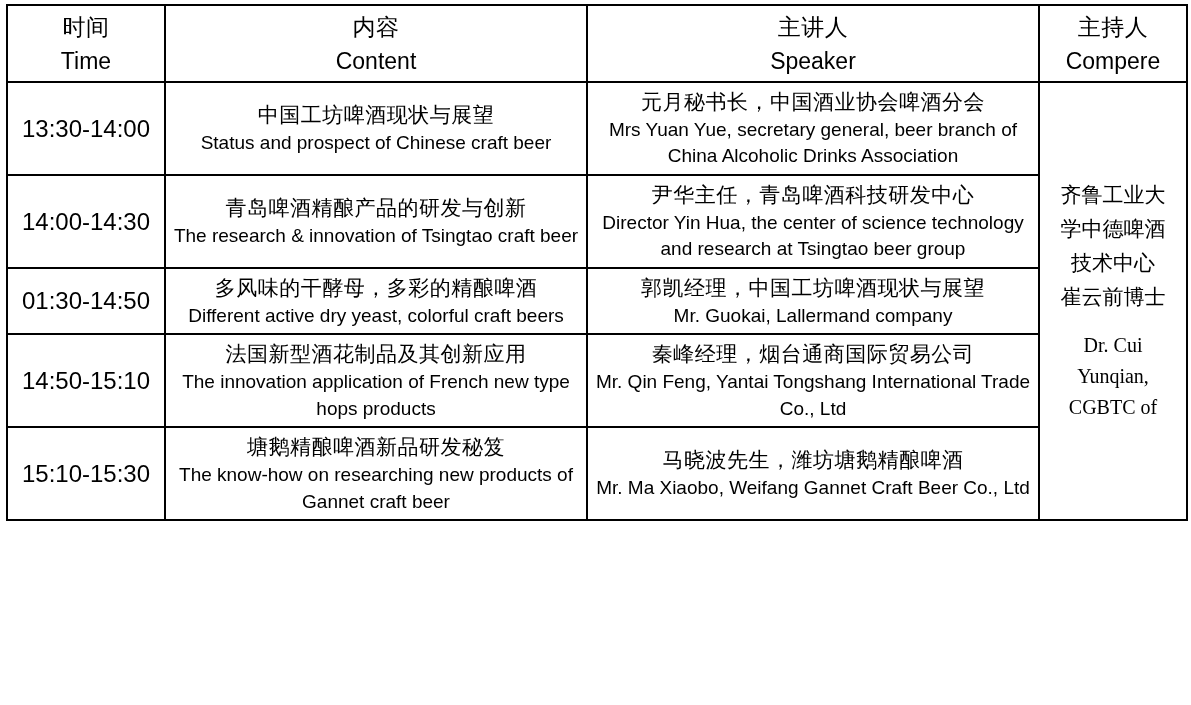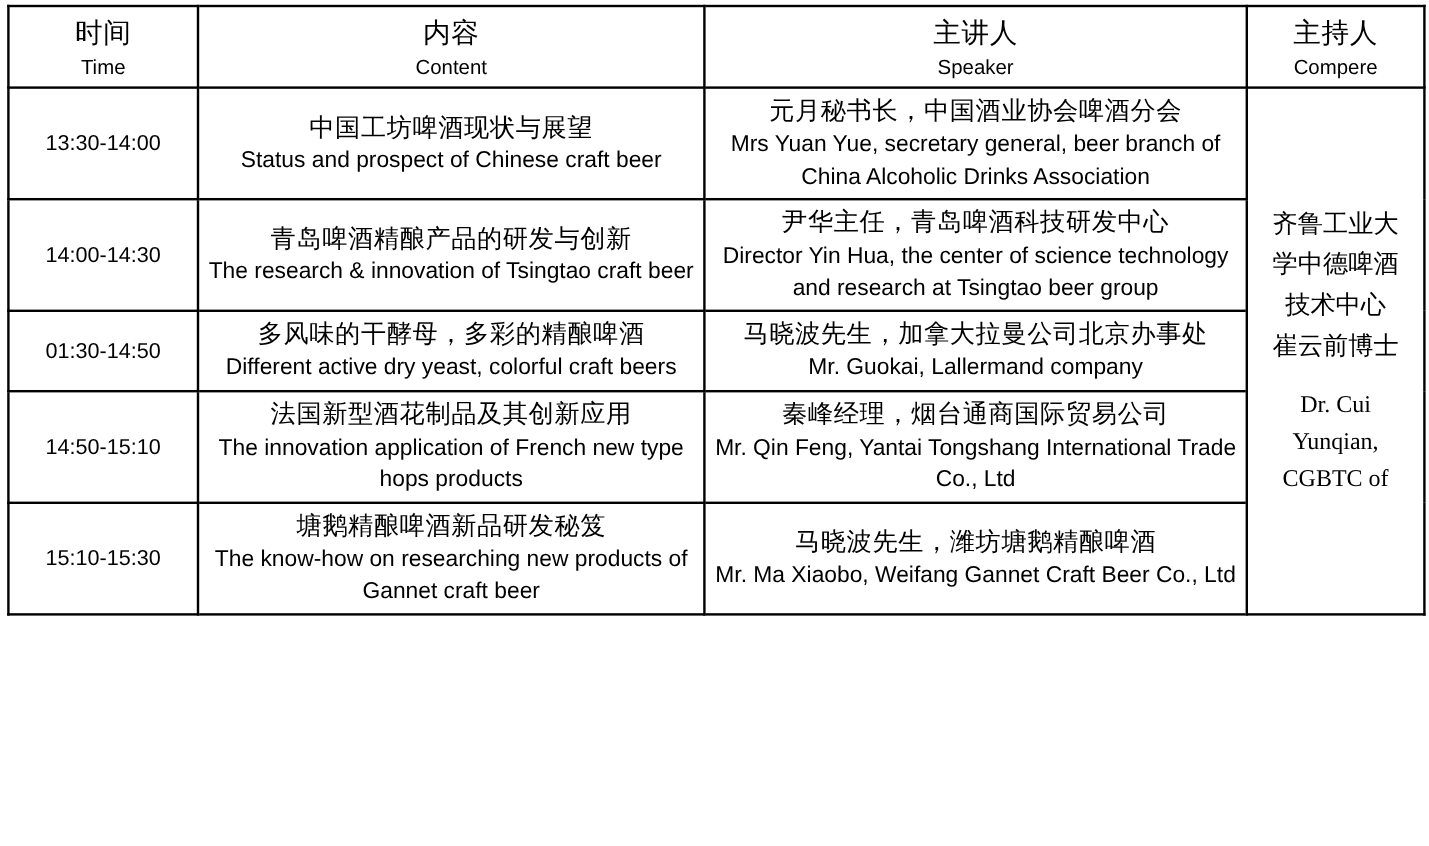--- a/index.html
+++ b/index.html
@@ -49,26 +49,26 @@
   }
   .en {
     font-size: 19px;
     line-height: 1.40;
   }
   .hdr .cn {
     font-size: 23px;
     line-height: 1.5;
   }
   .hdr .en {
-    font-size: 17px;
+    font-size: 23px;
     line-height: 1.4;
     text-align: center;
   }
   .time-cell {
-    font-size: 18px;
+    font-size: 24px;
     line-height: 1.3;
   }
   .row-cell {
     padding-top: 8px;
     padding-bottom: 8px;
   }
   .cell-lines > div {
     white-space: normal;
   }
   .speaker-cell .cn, .speaker-cell .en { }
@@ -165,21 +165,21 @@
       <tr>
         <td class="time-cell">01:30-14:50</td>
         <td class="row-cell">
           <div class="cell-lines">
             <div class="cn">多风味的干酵母，多彩的精酿啤酒</div>
             <div class="en">Different active dry yeast, colorful craft beers</div>
           </div>
         </td>
         <td class="row-cell speaker-cell">
           <div class="cell-lines">
-            <div class="cn">马晓波先生，加拿大拉曼公司北京办事处</div>
+            <div class="cn">郭凯经理，中国工坊啤酒现状与展望</div>
             <div class="en">Mr. Guokai, Lallermand company</div>
           </div>
         </td>
       </tr>
       <tr>
         <td class="time-cell">14:50-15:10</td>
         <td class="row-cell">
           <div class="cell-lines">
             <div class="cn">法国新型酒花制品及其创新应用</div>
             <div class="en">The innovation application of French new type hops products</div>

